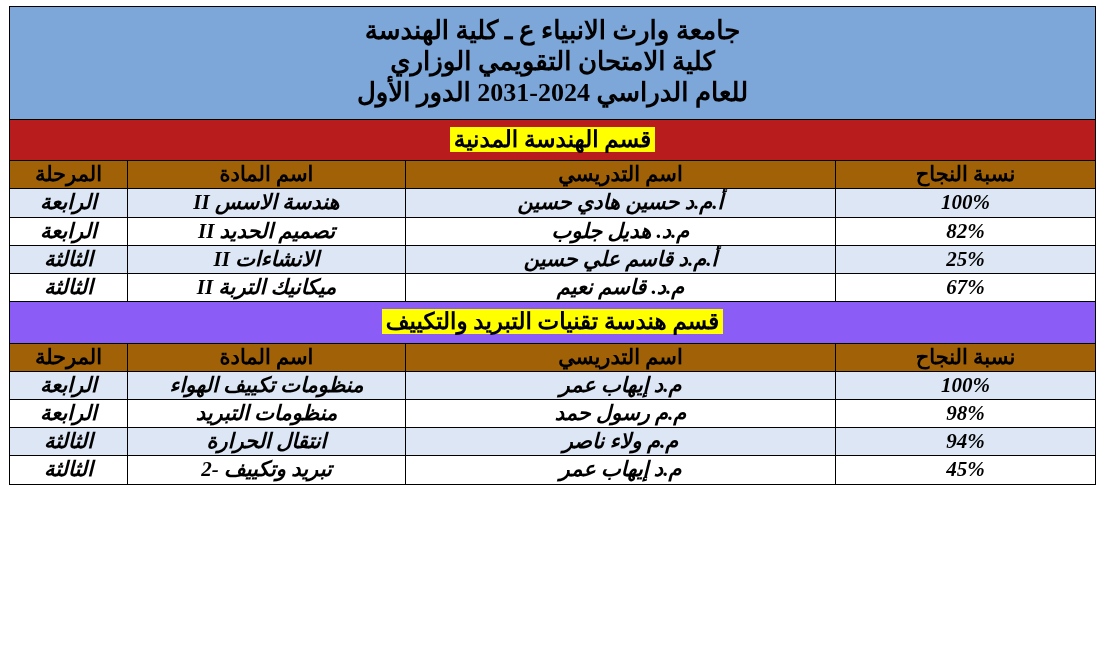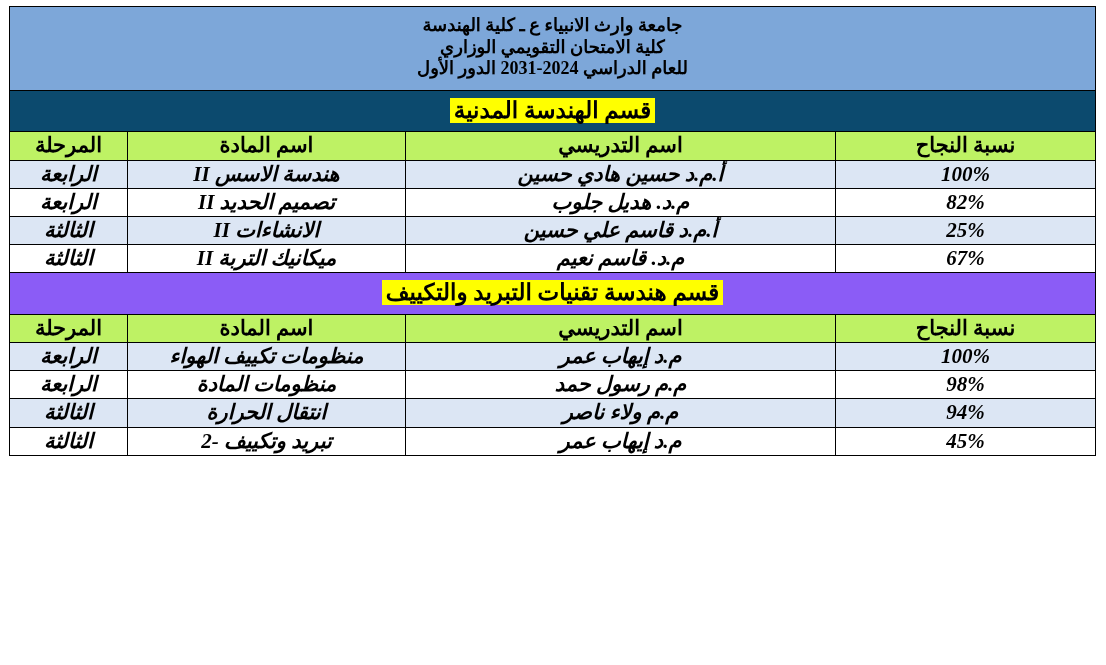--- a/index.html
+++ b/index.html
@@ -42,37 +42,37 @@
   col.c-teacher { width: 430px; }
   col.c-ratio   { width: 260px; }
 
   .title-cell {
     background: #7da7d9;
     padding: 8px 6px 10px 6px !important;
     line-height: 1.32;
   }
   .title-line {
     display: block;
-    font-size: 18px;
+    font-size: 26px;
     font-weight: bold;
     letter-spacing: 0;
   }
   .dept-cell {
     padding: 6px 6px 7px 6px !important;
   }
-  .dept-civil { background: #0c4a6e; }
+  .dept-civil { background: #b91c1c; }
   .dept-hvac  { background: #8b5cf6; }
   .dept-label {
     background: #ffff00;
     padding: 0 4px;
     font-size: 23px;
     font-weight: bold;
   }
   .head-row td {
-    background: #bef264;
+    background: #a16207;
     font-size: 22px;
     padding: 3px 6px;
   }
   .row-alt td {
     background: #dce6f4;
   }
   .row-plain td {
     background: #ffffff;
   }
   .data td {
@@ -150,21 +150,21 @@
       </tr>
       <tr class="data row-alt">
         <td>100%</td>
         <td>م.د إيهاب عمر</td>
         <td>منظومات تكييف الهواء</td>
         <td>الرابعة</td>
       </tr>
       <tr class="data row-plain">
         <td>98%</td>
         <td>م.م رسول حمد</td>
-        <td>منظومات المادة</td>
+        <td>منظومات التبريد</td>
         <td>الرابعة</td>
       </tr>
       <tr class="data row-alt">
         <td>94%</td>
         <td>م.م ولاء ناصر</td>
         <td>انتقال الحرارة</td>
         <td>الثالثة</td>
       </tr>
       <tr class="data row-plain">
         <td>45%</td>

